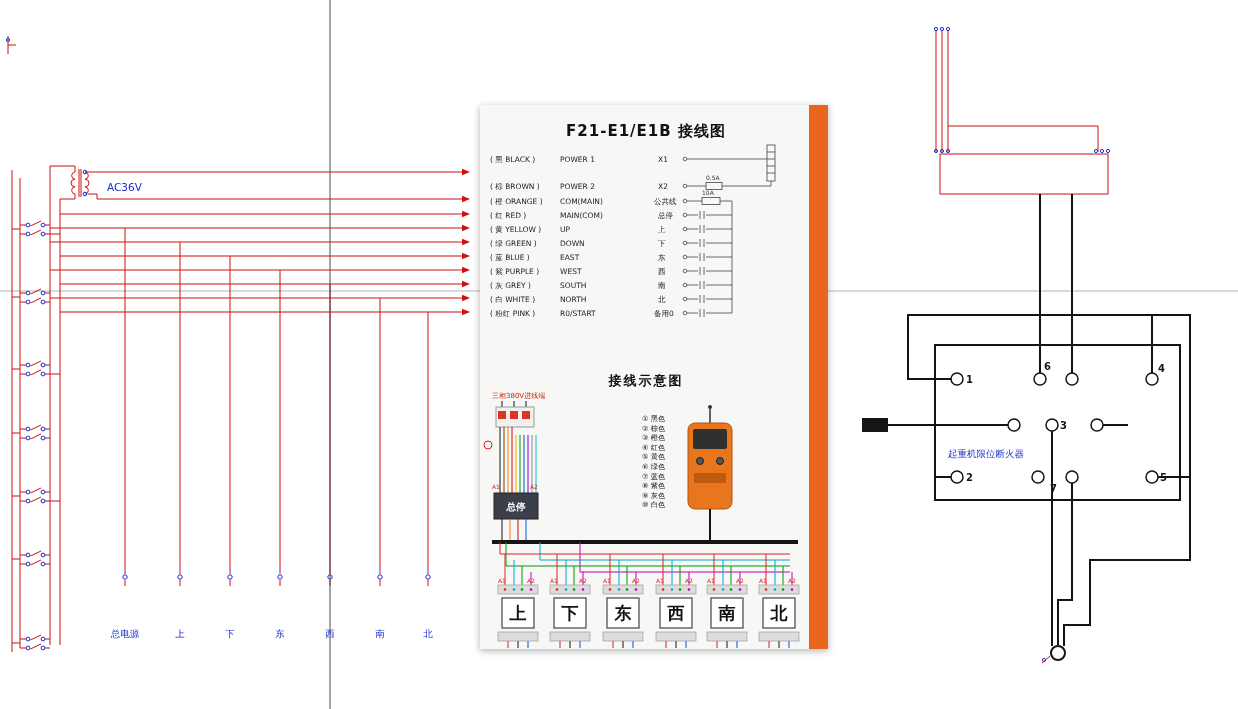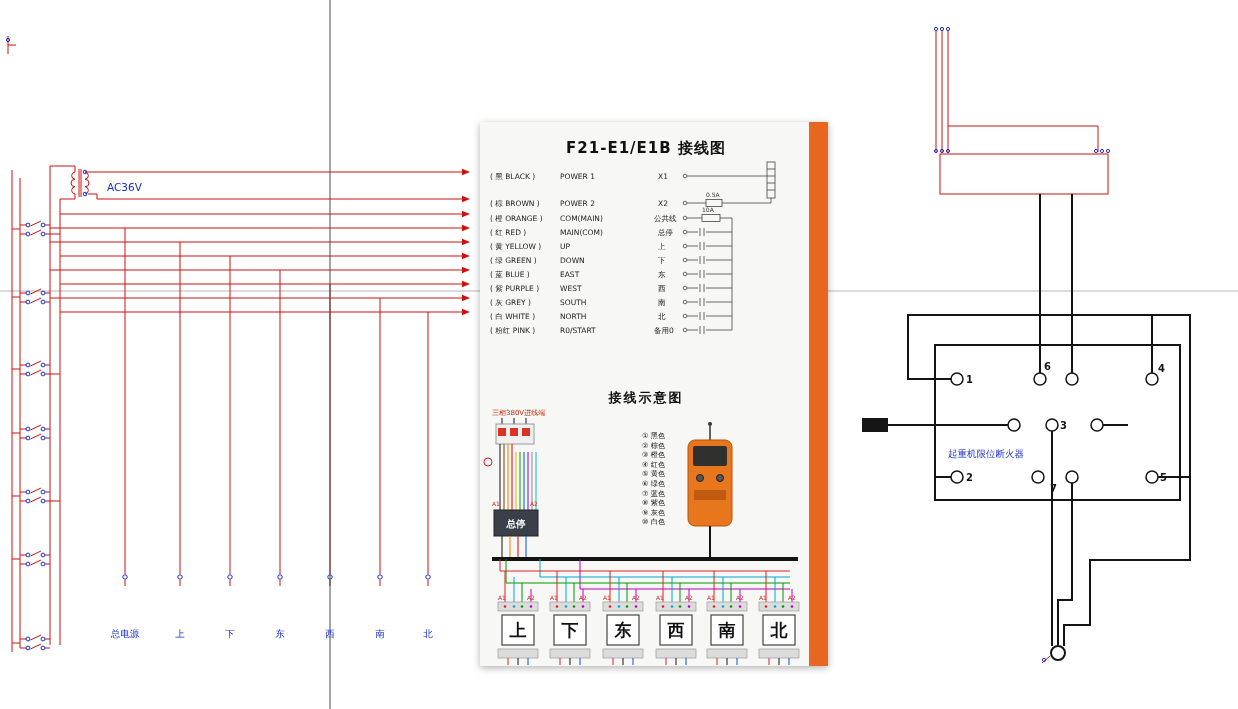--- a/index.html
+++ b/index.html
@@ -12,21 +12,21 @@
   .bw{stroke:#141414;stroke-width:2;fill:none}
   .bcc{stroke:#1a2ecc;stroke-width:1;fill:none}
   .term{stroke:#141414;stroke-width:1.5;fill:#fff}
   .arr{fill:#cc1111;stroke:none}
   text{font-family:"DejaVu Sans","Liberation Sans",sans-serif}
   .tblue{fill:#1a2ecc;font-size:9.5px;text-anchor:middle}
   .tblue-l{fill:#1a2ecc;font-size:10.5px}
   .tnum{fill:#141414;font-size:10px;font-weight:bold}
   .tdev{fill:#2436cc;font-size:9.5px}
   
-  .datasheet{position:absolute;left:480px;top:122px;width:348px;height:544px;
+  .datasheet{position:absolute;left:480px;top:105px;width:348px;height:544px;
     background:#f7f7f5;box-shadow:0 2px 7px rgba(0,0,0,.3)}
   .ds-title{fill:#111;font-size:15px;font-weight:bold;text-anchor:middle;letter-spacing:1px}
   .ds-sec{fill:#111;font-size:13px;font-weight:bold;text-anchor:middle;letter-spacing:2px}
   .dt{fill:#222;font-size:7.5px}
   .sym{stroke:#444;stroke-width:.8;fill:none}
   .tfuse{fill:#333;font-size:6px}
   .tred{fill:#cc2200;font-size:7px}
   .tleg{fill:#111;font-size:7.2px}
   .ta{fill:#dd2222;font-size:6px}
   .strip{fill:#dcdcdc;stroke:#9a9a9a;stroke-width:.7}

